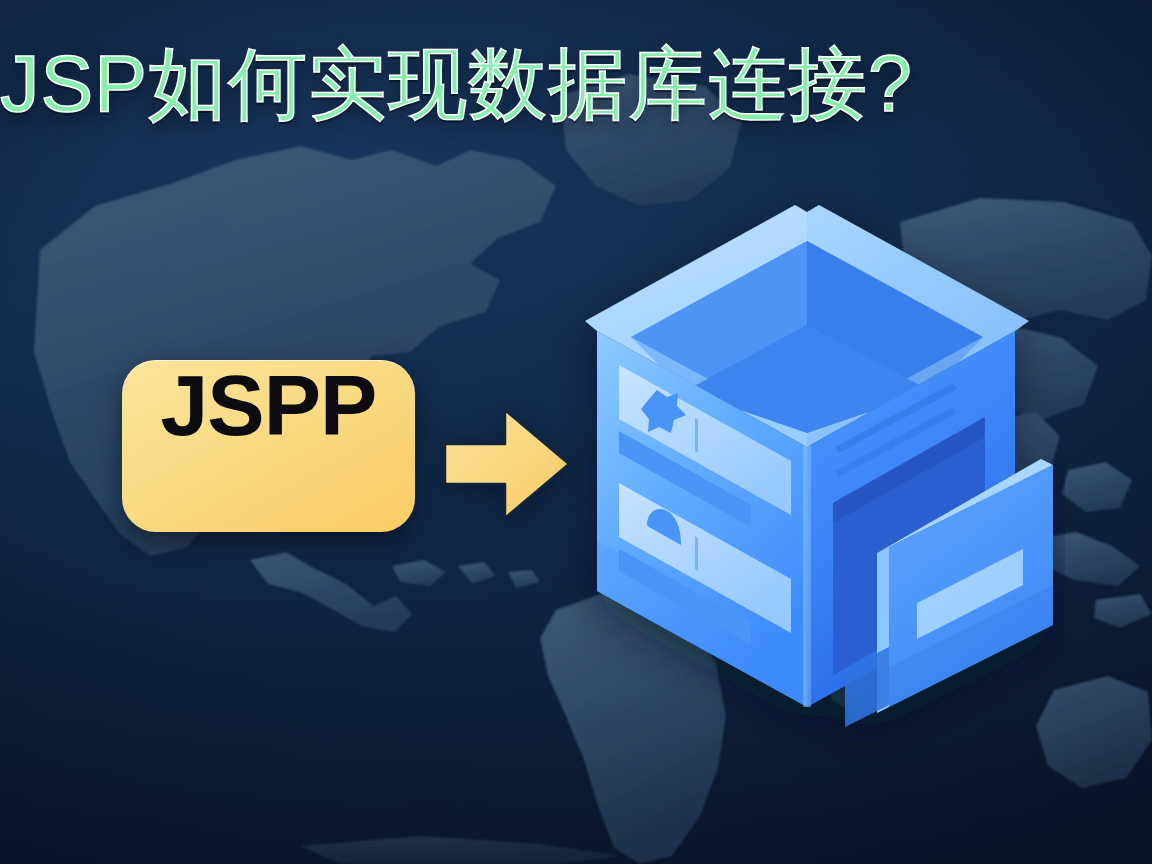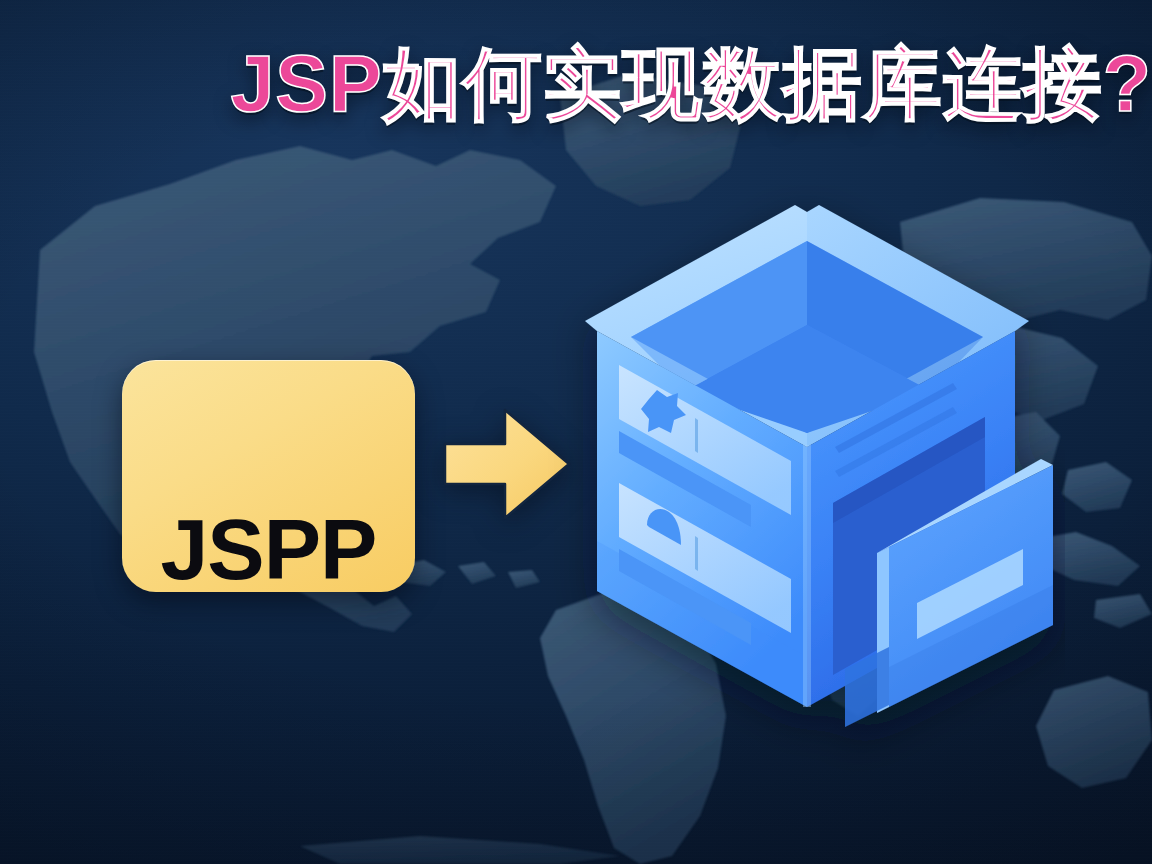--- a/index.html
+++ b/index.html
@@ -46,47 +46,47 @@
       repeating-linear-gradient(0deg, rgba(255,255,255,.035) 0 1px, rgba(0,0,0,0) 1px 3px);
     pointer-events: none;
   }
 
   
   .title {
     position: absolute;
     left: 0;
     right: 0;
     top: 44px;
-    text-align: right;
-    color: #ec4899;
+    text-align: left;
+    color: #86efac;
     font-size: 79px;
     line-height: 1.0;
-    font-weight: 700;
+    font-weight: 400;
     letter-spacing: 1px;
     white-space: nowrap;
     text-shadow:
       0 3px 0 rgba(4,14,28,.55),
       0 7px 18px rgba(2,8,18,.6);
     -webkit-text-stroke: 1.5px #ffffff;
   }
 
   
   .badge {
     position: absolute;
     left: 122px;
     top: 360px;
     width: 293px;
-    height: 232px;
+    height: 172px;
     border-radius: 34px;
     background: linear-gradient(150deg, #fbe49c 0%, #fadc88 38%, #f8cc62 100%);
     box-shadow:
       0 10px 26px rgba(3,10,22,.55),
       inset 0 1px 0 rgba(255,255,255,.55);
     display: flex;
-    align-items: flex-end;
+    align-items: flex-start;
     justify-content: center;
   }
   .badge-label {
     font-size: 86px;
     font-weight: 700;
     color: #0b0b10;
     letter-spacing: -1px;
     line-height: 1;
     margin-top: 2px;
   }

